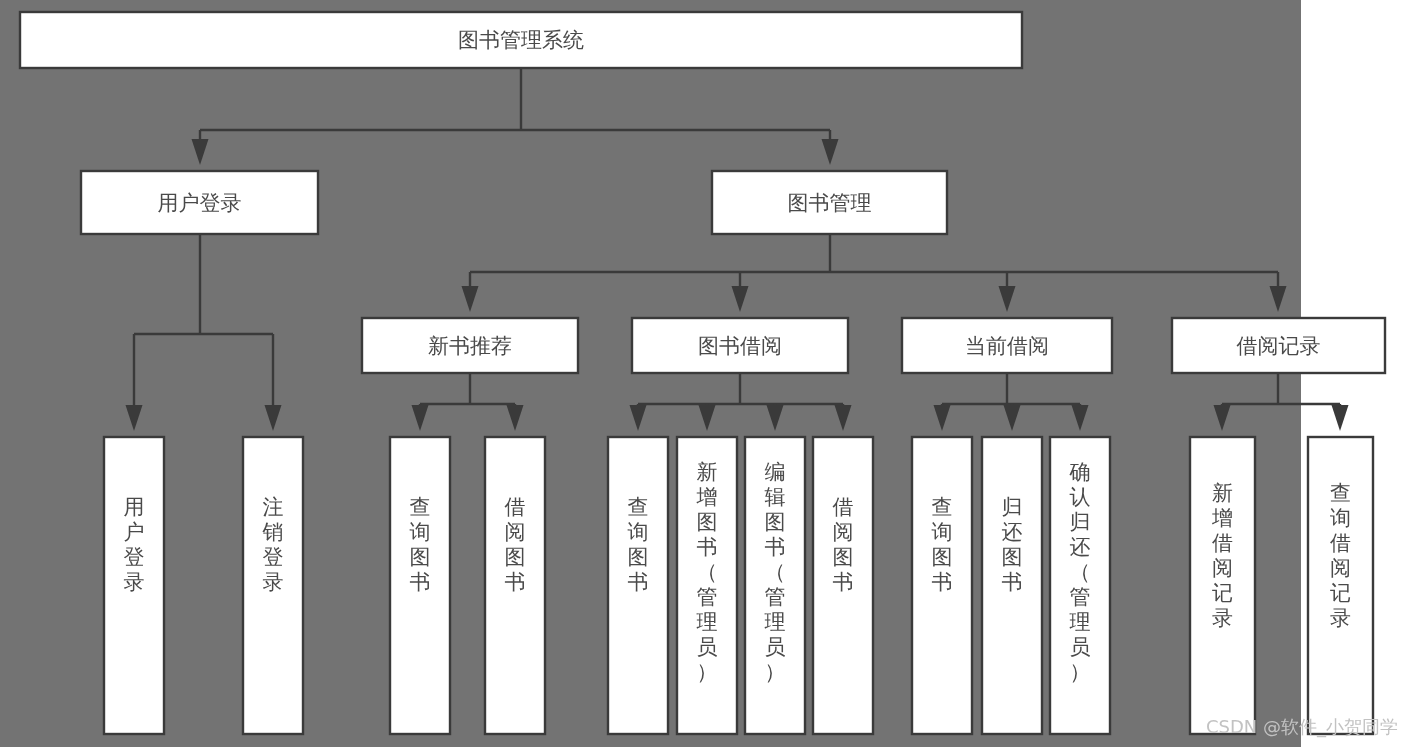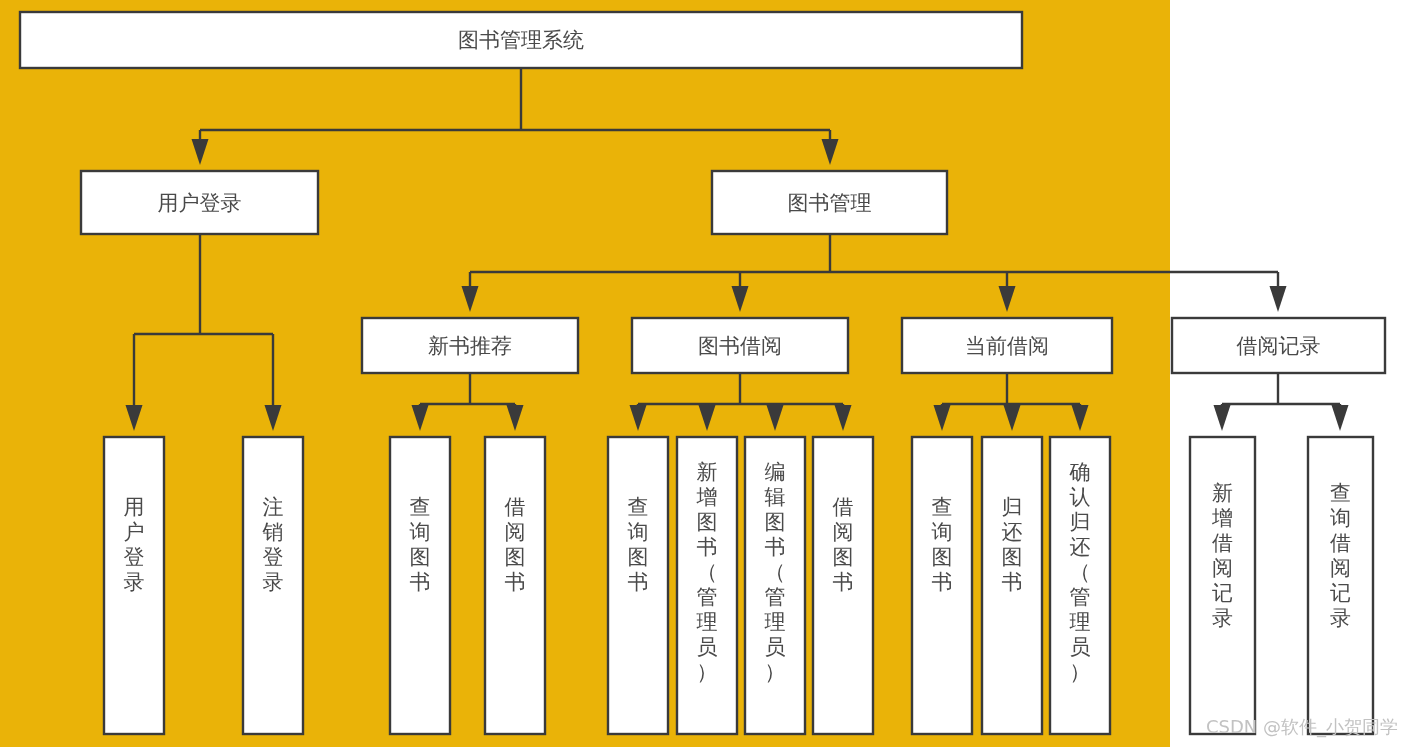--- a/index.html
+++ b/index.html
@@ -9,23 +9,23 @@
     background: #ffffff;
   }
   body {
     width: 1405px;
     height: 747px;
     font-family: "DejaVu Sans", "Liberation Sans", sans-serif;
     overflow: hidden;
   }
   #diagram-root {
     position: relative;
-    width: 1170px;
+    width: 1301px;
     height: 747px;
-    background: #eab308;
+    background: #737373;
   }
   svg.diagram-canvas {
     position: absolute;
     left: 0;
     top: 0;
     width: 1405px;
     height: 747px;
     display: block;
   }
   .node-box {

